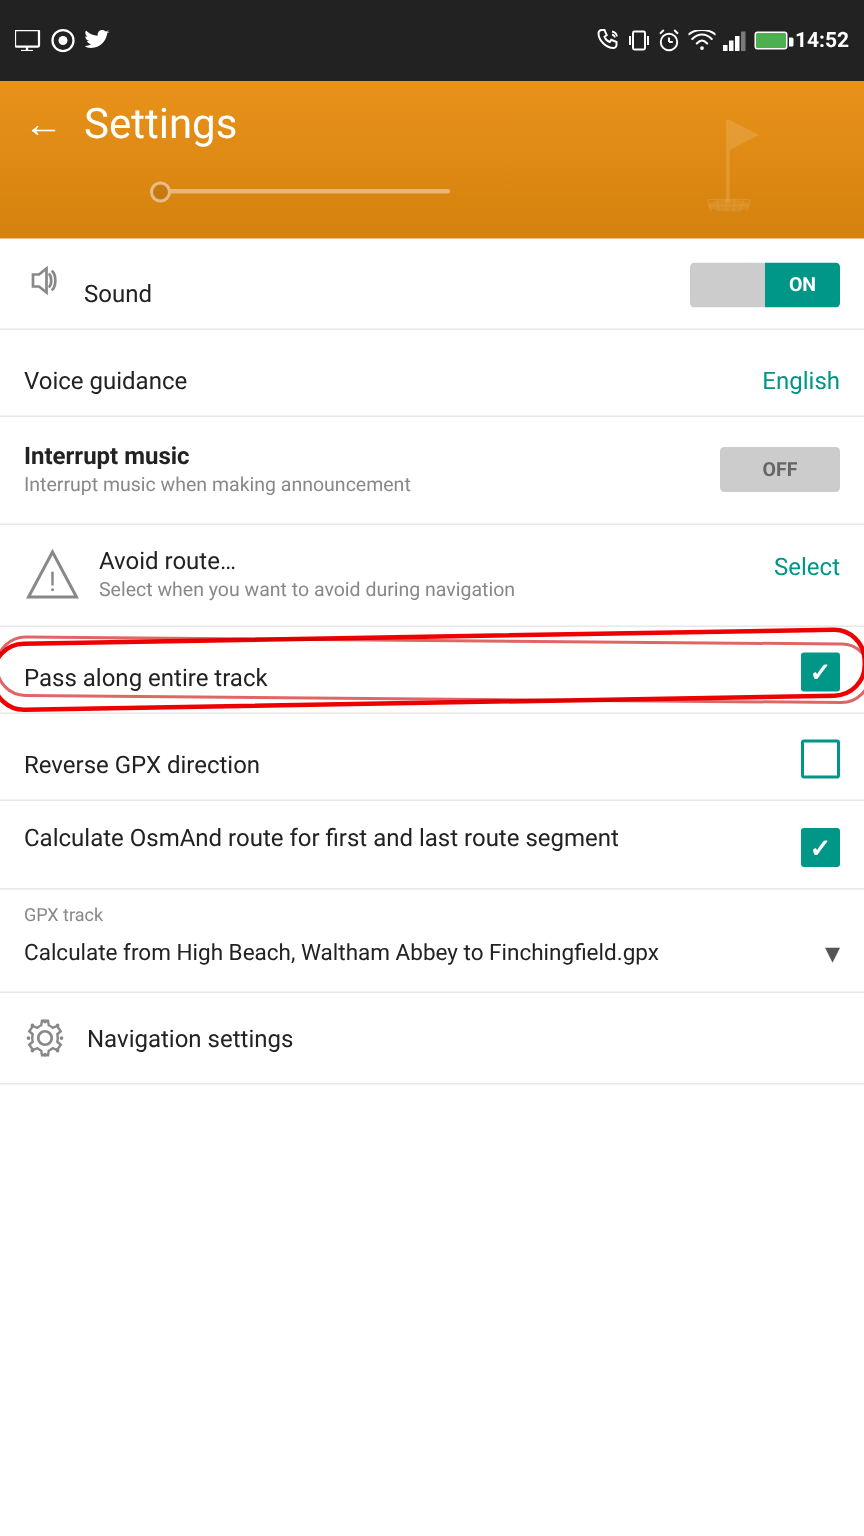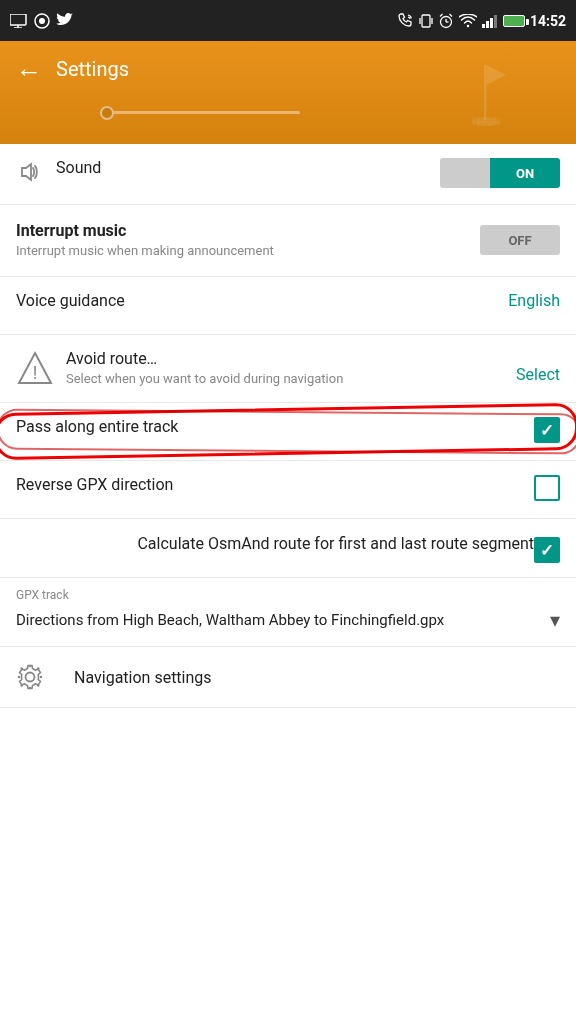--- a/index.html
+++ b/index.html
@@ -9,21 +9,21 @@
       min-height: 1024px;
       font-family: 'Roboto', Arial, sans-serif;
       background: #fff;
       overflow-x: hidden;
     }
 
     
     .status-bar {
       background: #222;
       color: #fff;
-      height: 41px;
+      height: 54px;
       display: flex;
       align-items: center;
       justify-content: space-between;
       padding: 0 10px;
       font-size: 13px;
     }
     .status-left {
       display: flex;
       gap: 6px;
       align-items: center;
@@ -46,21 +46,21 @@
       position: relative;
       overflow: hidden;
     }
     .header-back {
       color: #fff;
       font-size: 26px;
       cursor: pointer;
     }
     .header-title {
       color: #fff;
-      font-size: 20px;
+      font-size: 28px;
       font-weight: 400;
     }
     .header-decoration {
       position: absolute;
       right: 60px;
       bottom: 10px;
       opacity: 0.25;
     }
     .golf-flag {
       width: 60px;
@@ -85,21 +85,21 @@
       background: #c87a10;
       border: 2px solid rgba(255,255,255,0.5);
     }
 
     
     .settings-list {
       background: #fff;
     }
     .setting-row {
       display: flex;
-      align-items: flex-start;
+      align-items: flex-end;
       padding: 14px 16px;
       border-bottom: 1px solid #e8e8e8;
       min-height: 58px;
     }
     .setting-row-text {
       flex: 1;
     }
     .setting-label {
       font-size: 16px;
       color: #222;
@@ -137,21 +137,21 @@
       width: 50px;
     }
     .toggle-on {
       background: #009688;
       color: #fff;
       font-size: 13px;
       font-weight: bold;
       display: flex;
       align-items: center;
       justify-content: center;
-      width: 70px;
+      width: 50px;
     }
     .toggle-off-state {
       background: #ccc;
       color: #666;
       font-size: 13px;
       font-weight: bold;
       display: flex;
       align-items: center;
       justify-content: center;
       width: 80px;
@@ -189,21 +189,21 @@
       margin-right: 12px;
       flex-shrink: 0;
     }
 
     
     .nav-row {
       display: flex;
       align-items: center;
       padding: 16px 16px;
       border-bottom: 1px solid #e8e8e8;
-      gap: 30px;
+      gap: 14px;
     }
     .gear-icon {
       width: 28px;
       height: 28px;
       flex-shrink: 0;
     }
 
     
     .gpx-section {
       padding: 10px 16px 4px;
@@ -391,74 +391,74 @@
     </div>
     <div class="setting-row-text">
       <div class="setting-label">Sound</div>
     </div>
     <div class="toggle-switch">
       <div class="toggle-off"></div>
       <div class="toggle-on">ON</div>
     </div>
   </div>
 
+  <div class="setting-row">
+    <div class="setting-row-text">
+      <div class="setting-label">Voice guidance</div>
+    </div>
+    <div class="setting-value">English</div>
+  </div>
+
   <div class="setting-row" style="align-items:flex-start; padding-top:16px; padding-bottom:16px;">
     <div class="setting-row-text">
       <div class="setting-label" style="font-weight:bold;">Interrupt music</div>
       <div class="setting-sublabel">Interrupt music when making announcement</div>
     </div>
     <div class="toggle-off-state" style="margin-top:4px; flex-shrink:0;">OFF</div>
-  </div>
-
-  <div class="setting-row">
-    <div class="setting-row-text">
-      <div class="setting-label">Voice guidance</div>
-    </div>
-    <div class="setting-value">English</div>
   </div>
 
   <div class="setting-row" style="align-items:flex-start; padding-top:14px; padding-bottom:14px;">
     <svg class="avoid-icon" viewBox="0 0 38 38">
       <polygon points="19,4 35,34 3,34" fill="none" stroke="#888" stroke-width="2"></polygon>
       <text x="19" y="30" text-anchor="middle" font-size="18" fill="#888">!</text>
     </svg>
     <div class="setting-row-text">
       <div class="setting-label">Avoid route…</div>
       <div class="setting-sublabel">Select when you want to avoid during navigation</div>
     </div>
-    <div class="setting-value" style="margin-top:16px; flex-shrink:0;">Select</div>
+    <div class="setting-value" style="margin-top:4px; flex-shrink:0;">Select</div>
   </div>
 
   <div class="setting-row pass-along-row" style="position:relative;">
     <div class="red-circle"></div>
     <div class="red-circle2"></div>
     <div class="setting-row-text">
       <div class="setting-label">Pass along entire track</div>
     </div>
     <div class="checkbox-checked"></div>
   </div>
 
   <div class="setting-row">
     <div class="setting-row-text">
       <div class="setting-label">Reverse GPX direction</div>
     </div>
     <div class="checkbox-empty"></div>
   </div>
 
   <div class="setting-row" style="align-items:flex-start; padding-top:14px; padding-bottom:14px;">
     <div class="setting-row-text">
-      <div class="setting-label" style="line-height:1.4;text-align:right;">Calculate OsmAnd route for first and last route segment</div>
+      <div class="setting-label" style="line-height:1.4;">Calculate OsmAnd route for first and last route segment</div>
     </div>
     <div class="checkbox-checked" style="margin-top:4px; flex-shrink:0;"></div>
   </div>
 
   <div class="gpx-section">
     <div class="gpx-label">GPX track</div>
     <div class="gpx-row">
-      <div class="gpx-text">Directions from High Beach, Waltham Abbey to Finchingfield.gpx</div>
+      <div class="gpx-text">Calculate from High Beach, Waltham Abbey to Finchingfield.gpx</div>
       <span class="dropdown-arrow">▾</span>
     </div>
   </div>
 
   <div class="nav-row">
     <svg class="gear-icon" viewBox="0 0 28 28">
       <circle cx="14" cy="14" r="4.5" fill="none" stroke="#888" stroke-width="1.8"></circle>
       <path d="M14,3 L14,3 M14,25 L14,25 M3,14 L3,14 M25,14 L25,14 M5.6,5.6 L5.6,5.6 M22.4,22.4 L22.4,22.4 M5.6,22.4 L5.6,22.4 M22.4,5.6 L22.4,5.6" fill="none" stroke="#888" stroke-width="2.5" stroke-linecap="round"></path>
       <path d="M12,2.5 L16,2.5 L16.5,5.5 C17.5,5.9,18.4,6.5,19.2,7.2 L22,6 L24.5,9.5 L22.2,11.5 C22.4,12.3,22.5,13.1,22.5,14 C22.5,14.9,22.4,15.7,22.2,16.5 L24.5,18.5 L22,22 L19.2,20.8 C18.4,21.5,17.5,22.1,16.5,22.5 L16,25.5 L12,25.5 L11.5,22.5 C10.5,22.1,9.6,21.5,8.8,20.8 L6,22 L3.5,18.5 L5.8,16.5 C5.6,15.7,5.5,14.9,5.5,14 C5.5,13.1,5.6,12.3,5.8,11.5 L3.5,9.5 L6,6 L8.8,7.2 C9.6,6.5,10.5,5.9,11.5,5.5 Z" fill="none" stroke="#888" stroke-width="1.6"></path>
     </svg>

